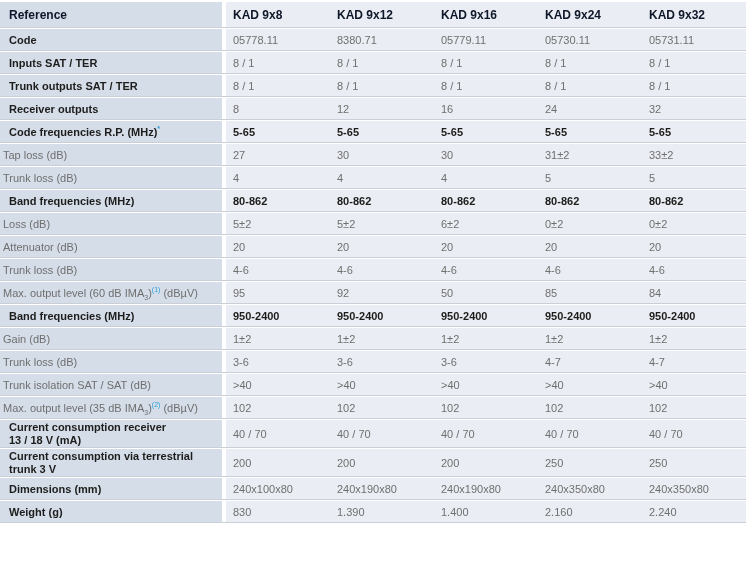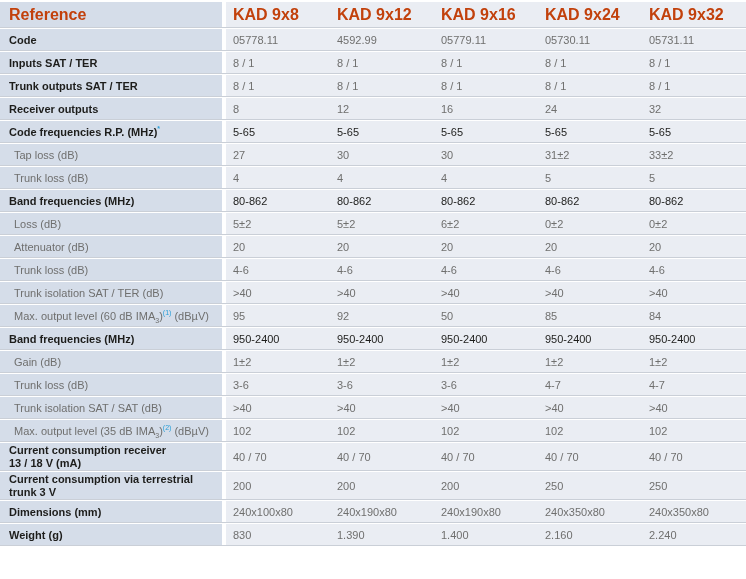--- a/index.html
+++ b/index.html
@@ -40,42 +40,42 @@
   .value-cell {
     background: #eaedf3;
     padding: 0 4px 0 7px;
     color: #6f6f6e;
     font-weight: normal;
   }
   thead tr { height: 25px; }
   thead th.label-cell,
   thead th.value-cell {
     font-weight: bold;
-    color: #c2410c;
-    font-size: 16px;
+    color: #0f172a;
+    font-size: 12px;
     margin-top: 16px;
   }
   tbody tr { height: 21px; }
   tbody tr.double { height: 27px; }
   tbody tr.double .label-cell {
     white-space: normal;
     line-height: 13px;
   }
   tr.main .label-cell,
   tr.section .label-cell {
     font-weight: bold;
     color: #1d1d1b;
   }
   tr.sub .label-cell {
     font-weight: normal;
     color: #6f6f6e;
-    padding-left: 14px;
+    padding-left: 3px;
   }
   tr.section .value-cell {
-    font-weight: normal;
+    font-weight: bold;
     color: #1d1d1b;
   }
   .label-cell sup {
     font-size: 7px;
     line-height: 0;
     vertical-align: super;
   }
   .label-cell sub {
     font-size: 7px;
     line-height: 0;
@@ -105,21 +105,21 @@
           <th class="value-cell">KAD 9x16</th>
           <th class="value-cell">KAD 9x24</th>
           <th class="value-cell">KAD 9x32</th>
         </tr>
     </thead>
     <tbody id="table-body">
 
     <tr class="main">
           <td class="label-cell"><span>Code</span></td>
           <td class="value-cell">05778.11</td>
-          <td class="value-cell">4592.99</td>
+          <td class="value-cell">8380.71</td>
           <td class="value-cell">05779.11</td>
           <td class="value-cell">05730.11</td>
           <td class="value-cell">05731.11</td>
         </tr>
         <tr class="main">
           <td class="label-cell"><span>Inputs SAT / TER</span></td>
           <td class="value-cell">8 / 1</td>
           <td class="value-cell">8 / 1</td>
           <td class="value-cell">8 / 1</td>
           <td class="value-cell">8 / 1</td>
@@ -189,28 +189,20 @@
           <td class="value-cell">20</td>
           <td class="value-cell">20</td>
         </tr>
         <tr class="sub">
           <td class="label-cell"><span>Trunk loss (dB)</span></td>
           <td class="value-cell">4-6</td>
           <td class="value-cell">4-6</td>
           <td class="value-cell">4-6</td>
           <td class="value-cell">4-6</td>
           <td class="value-cell">4-6</td>
-        </tr>
-        <tr class="sub">
-          <td class="label-cell"><span>Trunk isolation SAT / TER (dB)</span></td>
-          <td class="value-cell">&gt;40</td>
-          <td class="value-cell">&gt;40</td>
-          <td class="value-cell">&gt;40</td>
-          <td class="value-cell">&gt;40</td>
-          <td class="value-cell">&gt;40</td>
         </tr>
         <tr class="sub">
           <td class="label-cell"><span>Max. output level (60 dB IMA</span><sub>3</sub><span>)</span><sup class="blue">(1)</sup><span> (dBµV)</span></td>
           <td class="value-cell">95</td>
           <td class="value-cell">92</td>
           <td class="value-cell">50</td>
           <td class="value-cell">85</td>
           <td class="value-cell">84</td>
         </tr>
         <tr class="section">

